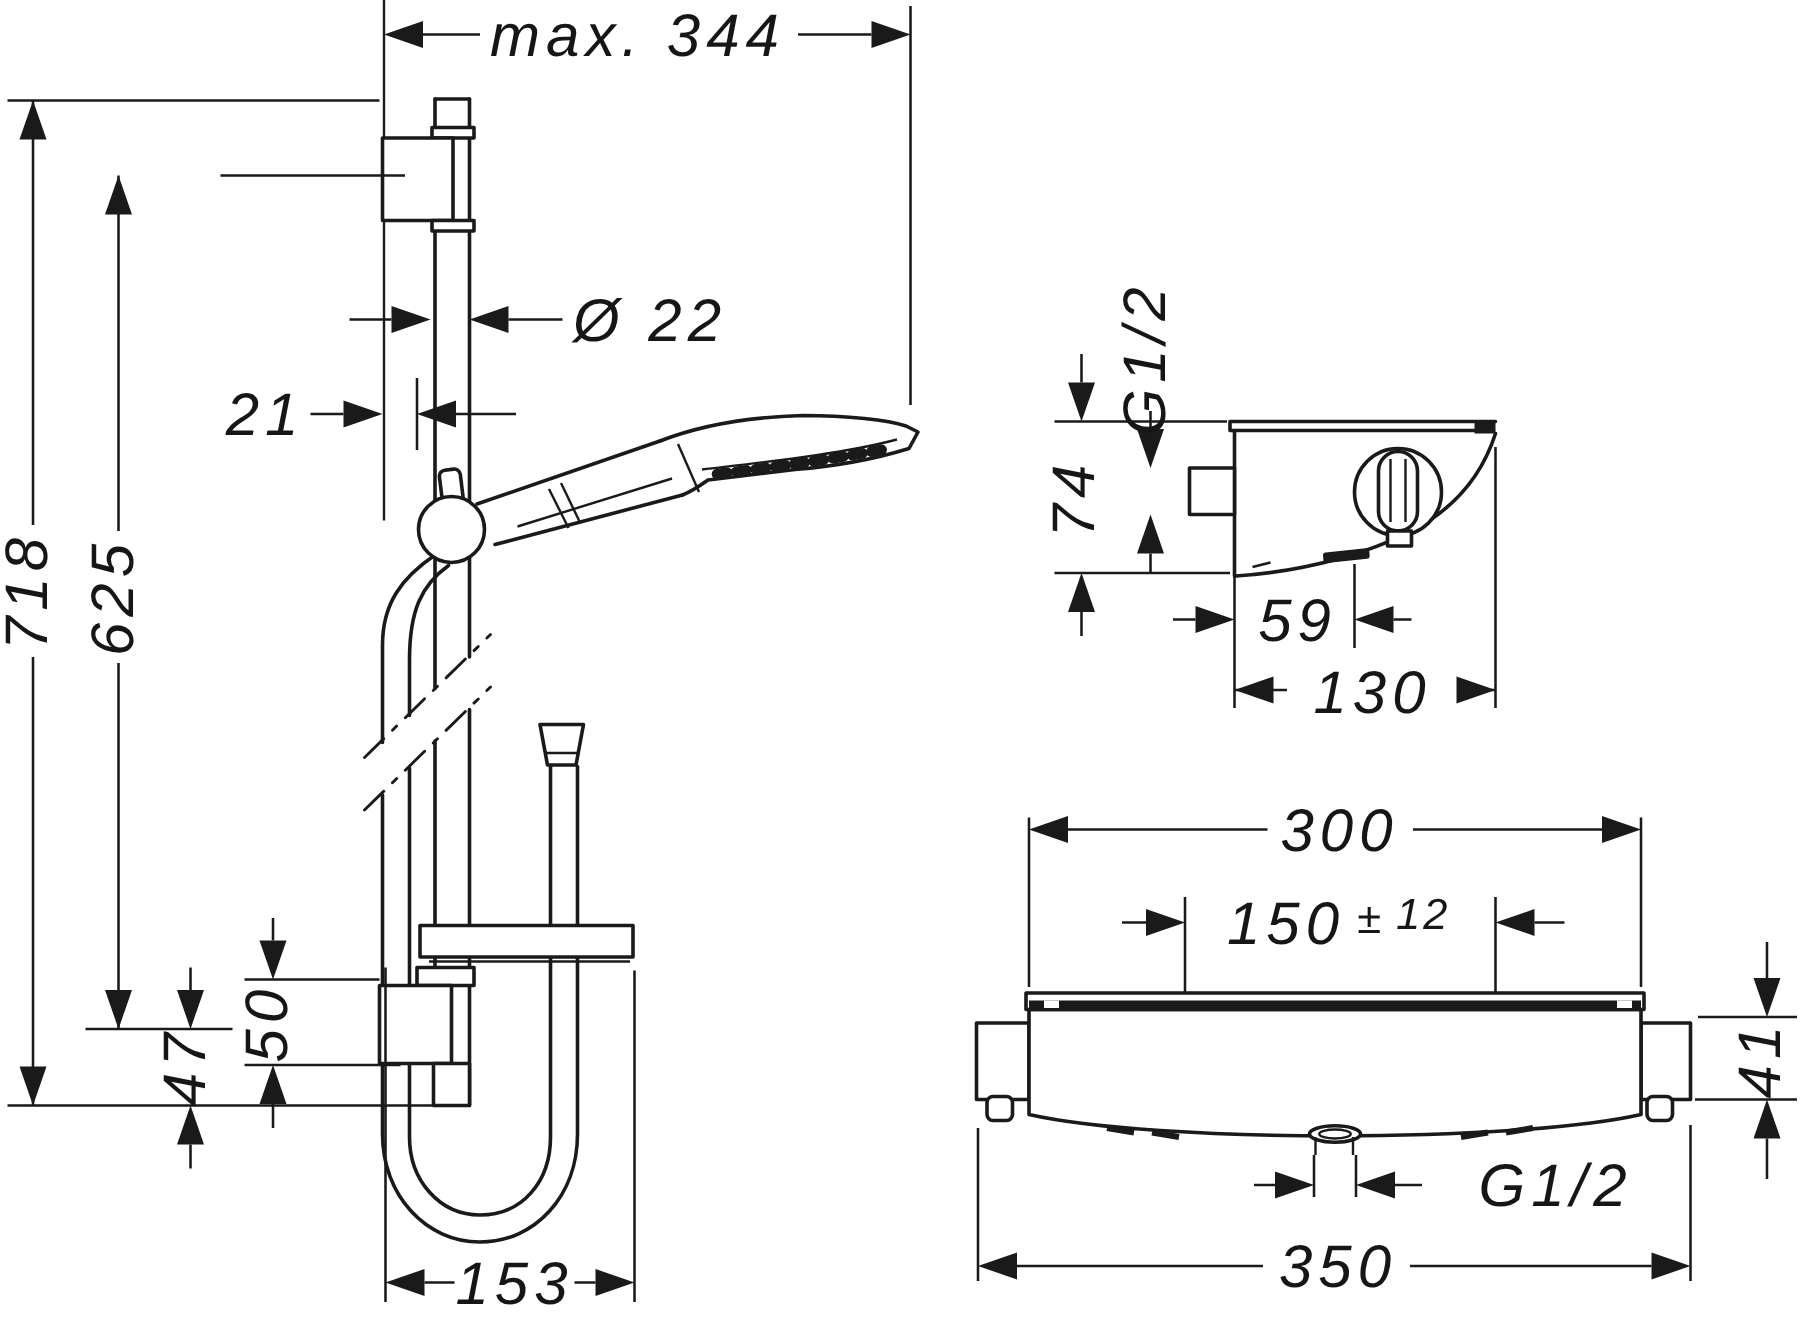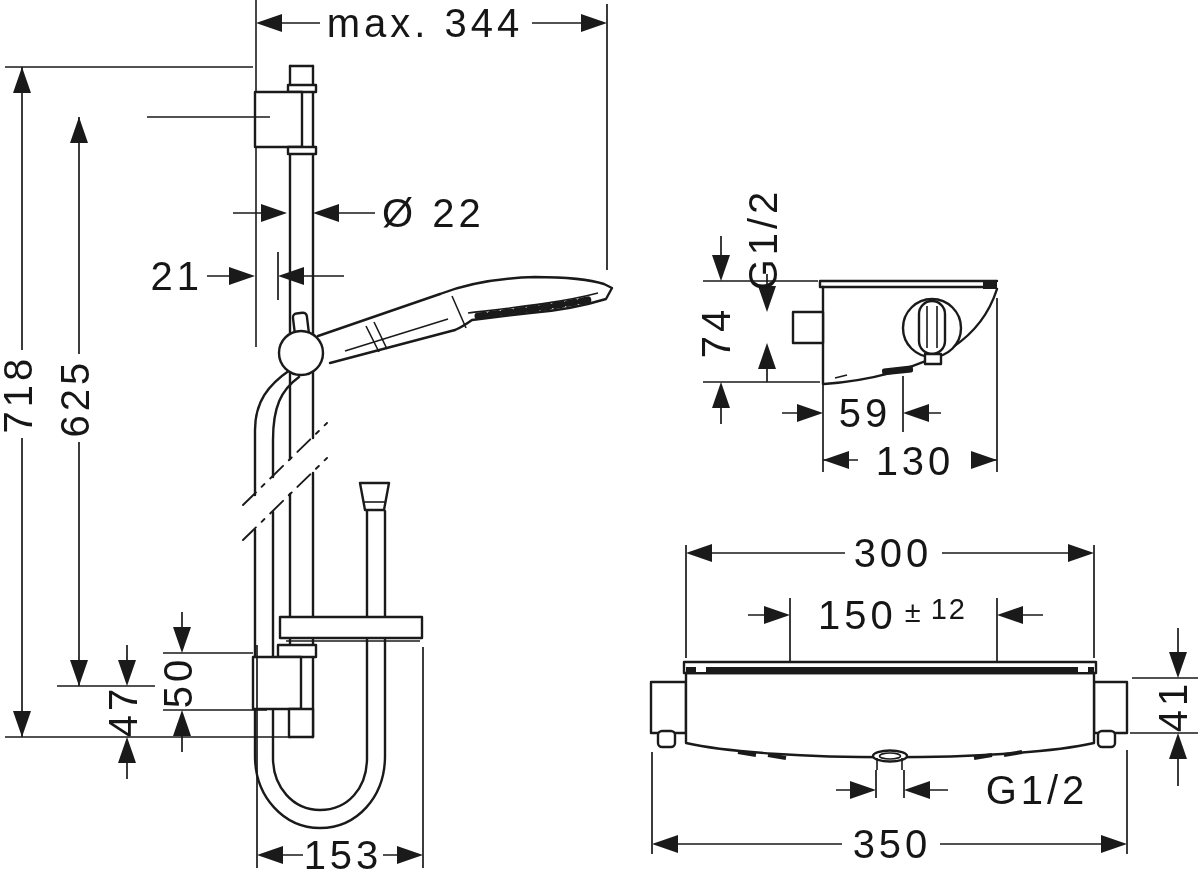--- a/index.html
+++ b/index.html
@@ -1,16 +1,16 @@
 <!DOCTYPE html>
 <html><head>
 <meta charset="utf-8">
 <style>
   html,body{margin:0;padding:0;background:#ffffff;}
-  .stage{width:1200px;height:879px;position:relative;background:#fff;overflow:hidden;}
+  .stage{width:1200px;height:879px;position:relative;background:#fff;overflow:hidden;font-style:italic;}
   svg{display:block;}
   .outline{fill:none;stroke:#1a1a1a;stroke-width:2.4;stroke-linecap:round;stroke-linejoin:round;}
   .thin{fill:none;stroke:#1a1a1a;stroke-width:1.6;stroke-linecap:butt;}
   .wfill{fill:#ffffff;stroke:#1a1a1a;stroke-width:2.4;stroke-linejoin:round;}
   .dim{fill:none;stroke:#1a1a1a;stroke-width:1.7;stroke-linecap:butt;}
   .arr{fill:#1a1a1a;stroke:none;}
   .brk{fill:none;stroke:#1a1a1a;stroke-width:1.9;stroke-dasharray:18 8 4 8;stroke-linecap:round;}
   .ink{fill:#1a1a1a;stroke:none;}
   .nozzles{fill:none;stroke:#1a1a1a;stroke-width:7;stroke-dasharray:7 6;stroke-linecap:round;}
   text{font-family:"Liberation Sans","DejaVu Sans",sans-serif;font-size:40px;letter-spacing:4px;fill:#161616;}

